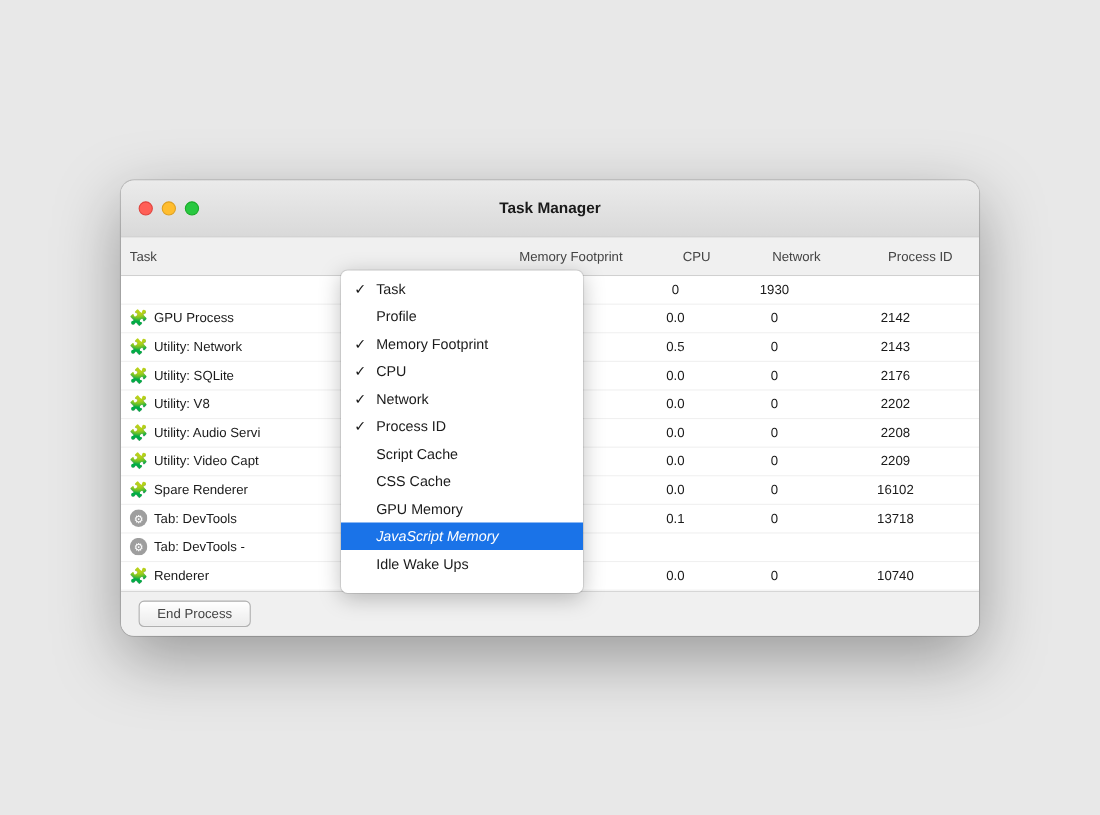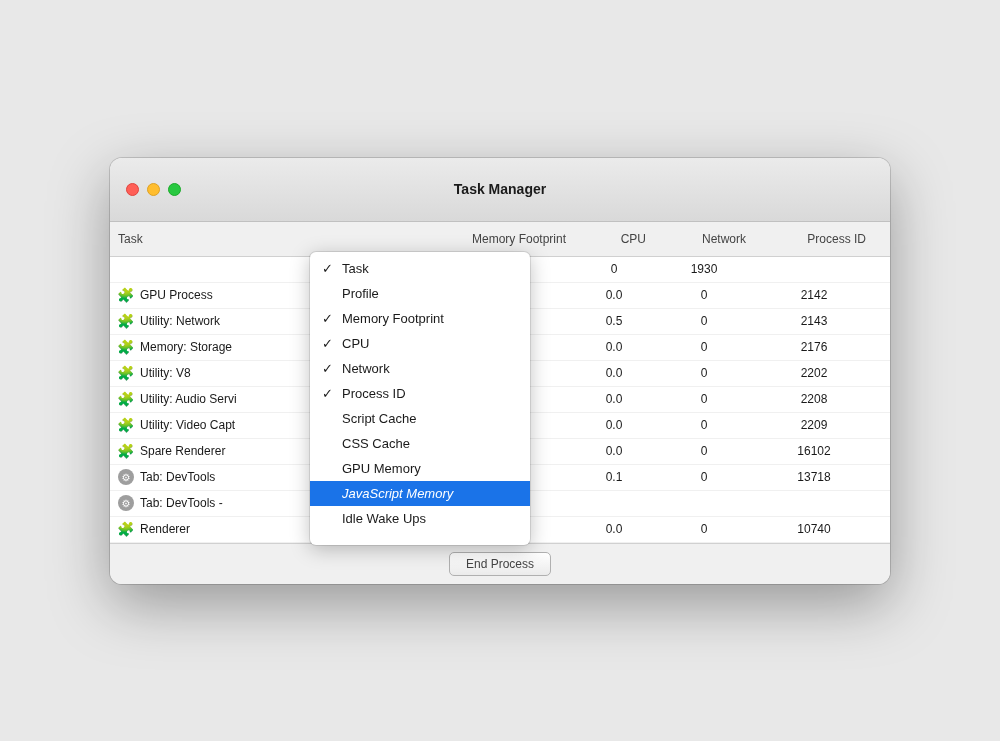--- a/index.html
+++ b/index.html
@@ -17,21 +17,21 @@
     .window {
       width: 780px;
       background: #f5f5f5;
       border-radius: 12px;
       box-shadow: 0 20px 60px rgba(0,0,0,0.35), 0 0 0 1px rgba(0,0,0,0.15);
       overflow: hidden;
     }
 
     .titlebar {
       background: linear-gradient(180deg, #ebebeb 0%, #d9d9d9 100%);
-      height: 64px;
+      height: 52px;
       display: flex;
       align-items: center;
       justify-content: center;
       position: relative;
       border-bottom: 1px solid #c0c0c0;
     }
 
     .traffic-lights {
       position: absolute;
       left: 16px;
@@ -147,21 +147,21 @@
       background: white;
     }
 
     .puzzle-icon {
       color: #4285f4;
       font-size: 14px;
     }
 
     .footer {
       display: flex;
-      justify-content: center;
+      justify-content: flex-start;
       padding: 8px 16px;
       background: #f0f0f0;
       border-top: 1px solid #d0d0d0;
     }
 
     .end-process-btn {
       padding: 4px 16px;
       font-size: 12px;
       background: linear-gradient(180deg, #ffffff 0%, #ebebeb 100%);
       border: 1px solid #b0b0b0;
@@ -274,21 +274,21 @@
           <div class="table-cell right"></div>
           <div class="table-cell right">0.5</div>
           <div class="table-cell right">0</div>
           <div class="table-cell right">2143</div>
           <div class="table-cell"></div>
         </div>
 
         <div class="table-row">
           <div class="table-cell task-cell">
             <div class="task-icon puzzle-icon">🧩</div>
-            <span>Memory: Storage</span>
+            <span>Utility: SQLite</span>
           </div>
           <div class="table-cell right"></div>
           <div class="table-cell right">0.0</div>
           <div class="table-cell right">0</div>
           <div class="table-cell right">2176</div>
           <div class="table-cell"></div>
         </div>
 
         <div class="table-row">
           <div class="table-cell task-cell">

